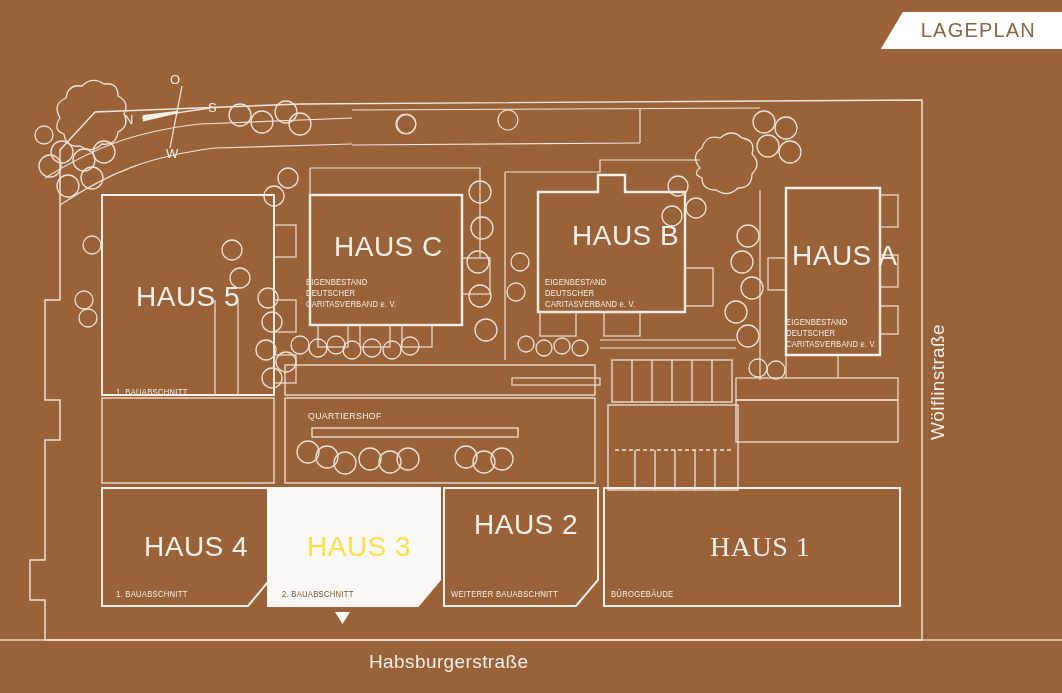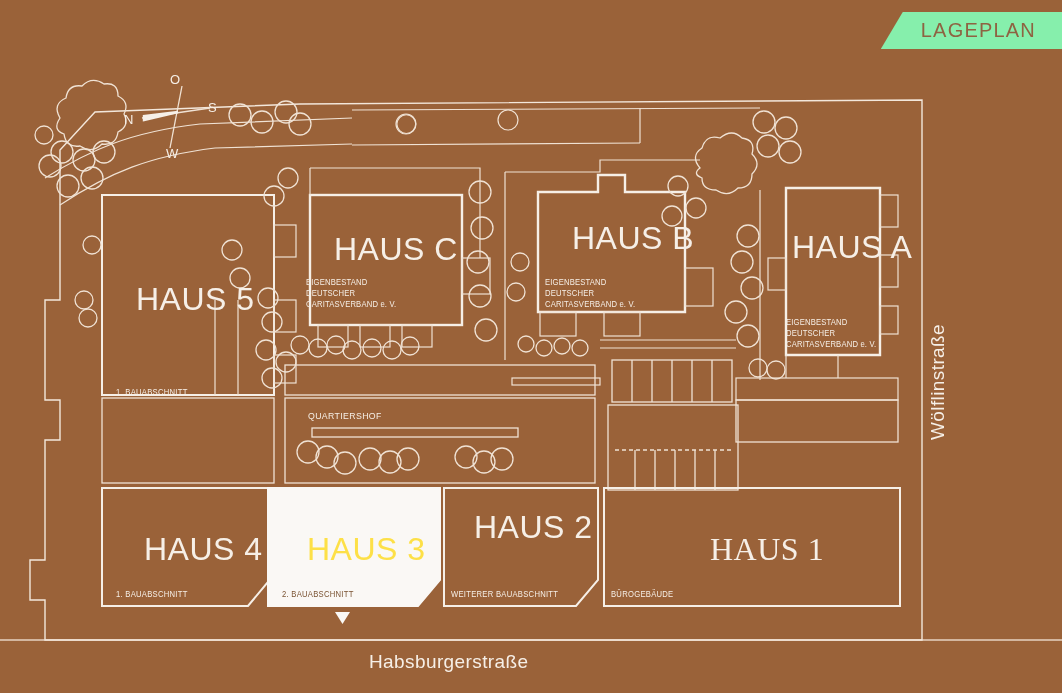--- a/index.html
+++ b/index.html
@@ -20,21 +20,21 @@
     left: 0; top: 0;
     width: 1062px;
     height: 693px;
   }
   
   .ribbon {
     position: absolute;
     top: 12px;
     right: 0;
     height: 37px;
-    background: #86efac;
+    background: #ffffff;
     padding: 0 26px 0 40px;
     display: flex;
     align-items: center;
     justify-content: center;
     clip-path: polygon(22px 0, 100% 0, 100% 100%, 0 100%);
     box-sizing: border-box;
   }
   .ribbon-label {
     color: #8e6342;
     font-size: 20px;
@@ -42,21 +42,21 @@
     white-space: nowrap;
   }
   
   .plan-text {
     position: absolute;
     color: #f6efe7;
     white-space: nowrap;
     pointer-events: none;
   }
   .house-title {
-    font-size: 32px;
+    font-size: 28px;
     letter-spacing: 0.5px;
   }
   .house-title.dark { color: #fde047; }
   .owner-note {
     font-size: 8.5px;
     line-height: 11px;
     letter-spacing: 0.2px;
     font-stretch: condensed;
     transform: scaleX(0.9);
     transform-origin: left top;
@@ -327,21 +327,21 @@
     <div>CARITASVERBAND e. V.</div>
   </div>
 
   <span class="plan-text house-title" style="left:572px;top:220px;">HAUS B</span>
   <div class="plan-text owner-note" style="left:545px;top:277px;">
     <div>EIGENBESTAND</div>
     <div>DEUTSCHER</div>
     <div>CARITASVERBAND e. V.</div>
   </div>
 
-  <span class="plan-text house-title" style="left:792px;top:229px;">HAUS A</span>
+  <span class="plan-text house-title" style="left:792px;top:240px;">HAUS A</span>
   <div class="plan-text owner-note" style="left:786px;top:317px;">
     <div>EIGENBESTAND</div>
     <div>DEUTSCHER</div>
     <div>CARITASVERBAND e. V.</div>
   </div>
 
   <span class="plan-text area-note" style="left:308px;top:410px;">QUARTIERSHOF</span>
 
   <span class="plan-text house-title" style="left:144px;top:531px;">HAUS 4</span>
   <span class="plan-text phase-note" style="left:116px;top:589px;">1. BAUABSCHNITT</span>

